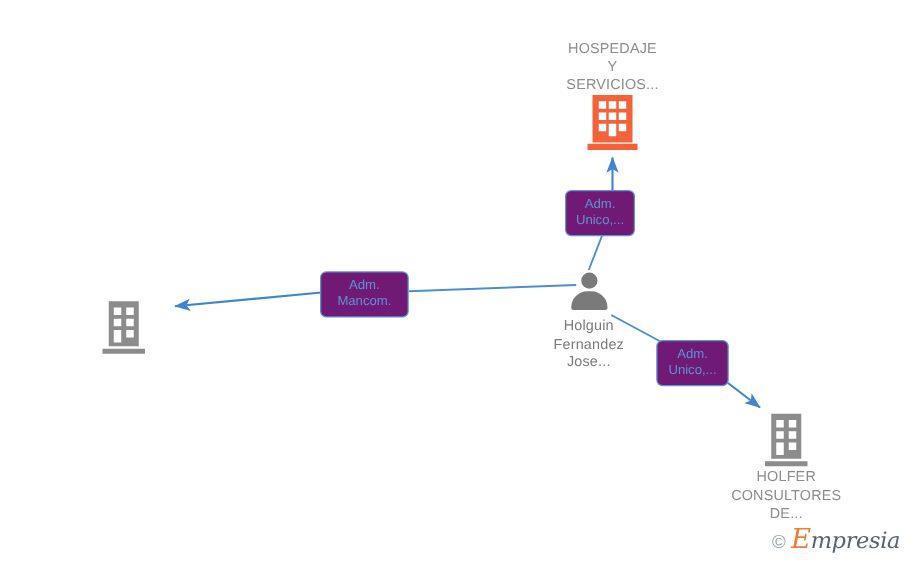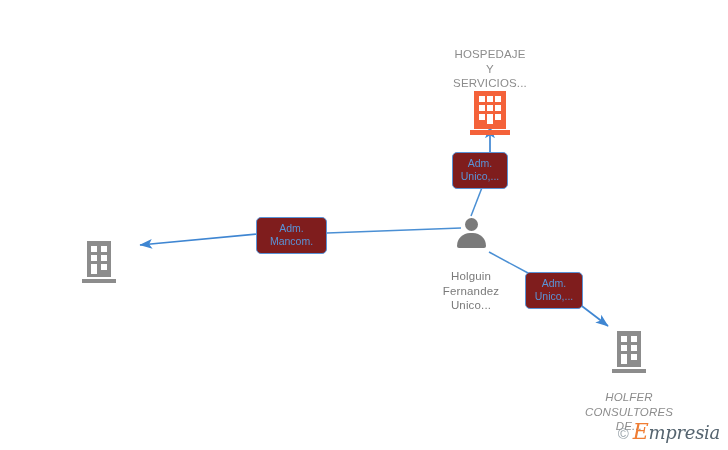--- a/index.html
+++ b/index.html
@@ -30,21 +30,20 @@
     width: 150px;
     margin-left: -75px;
     text-align: center;
   }
   .node-label {
     font-size: 11.5px;
     line-height: 14.5px;
     color: #8b8b8b;
     letter-spacing: 0.15px;
     white-space: pre-line;
-    margin-top: 15px;
   }
   .node-label.company {
     color: #8c8c8c;
   }
   .node-label.person {
     color: #7a7a7a;
   }
   .icon-wrap {
     display: block;
     height: 44px;
@@ -117,21 +116,21 @@
     height: 15px;
     background: #7a7a7a;
     border-radius: 13px 13px 2px 2px;
   }
 
   
   .rel-box {
     position: absolute;
     border: 1.4px solid #5a93d6;
     border-radius: 5px;
-    background: #7f1d1d;
+    background: #701a75;
     color: #5a93d6;
     font-size: 10.5px;
     line-height: 13px;
     text-align: center;
     padding: 4px 7px 5px 7px;
     white-space: pre-line;
     box-sizing: border-box;
   }
 
   
@@ -217,39 +216,39 @@
 
   <div class="node" style="left:471px; top:216px;">
     <span class="icon-wrap" style="height:38px;">
       <span class="person-icon">
         <span class="head"></span>
         <span class="body"></span>
       </span>
     </span>
     <div class="node-label person">Holguin
 Fernandez
-Unico...</div>
+Jose...</div>
   </div>
 
   <div class="node" style="left:99px; top:241px;">
     <span class="icon-wrap">
       <span class="bld">
         <span class="body"></span>
         <span class="win" style="left:9px;  top:5px;"></span>
         <span class="win" style="left:19px; top:5px;"></span>
         <span class="win" style="left:9px;  top:14px;"></span>
         <span class="win" style="left:19px; top:14px;"></span>
         <span class="win" style="left:19px; top:23px;"></span>
         <span class="door" style="left:9px; top:23px;"></span>
         <span class="base"></span>
       </span>
     </span>
   </div>
 
-  <div class="node" style="left:629px; top:331px;font-style:italic;">
+  <div class="node" style="left:629px; top:331px;">
     <span class="icon-wrap">
       <span class="bld">
         <span class="body"></span>
         <span class="win" style="left:9px;  top:5px;"></span>
         <span class="win" style="left:19px; top:5px;"></span>
         <span class="win" style="left:9px;  top:14px;"></span>
         <span class="win" style="left:19px; top:14px;"></span>
         <span class="win" style="left:19px; top:23px;"></span>
         <span class="door" style="left:9px; top:23px;"></span>
         <span class="base"></span>

